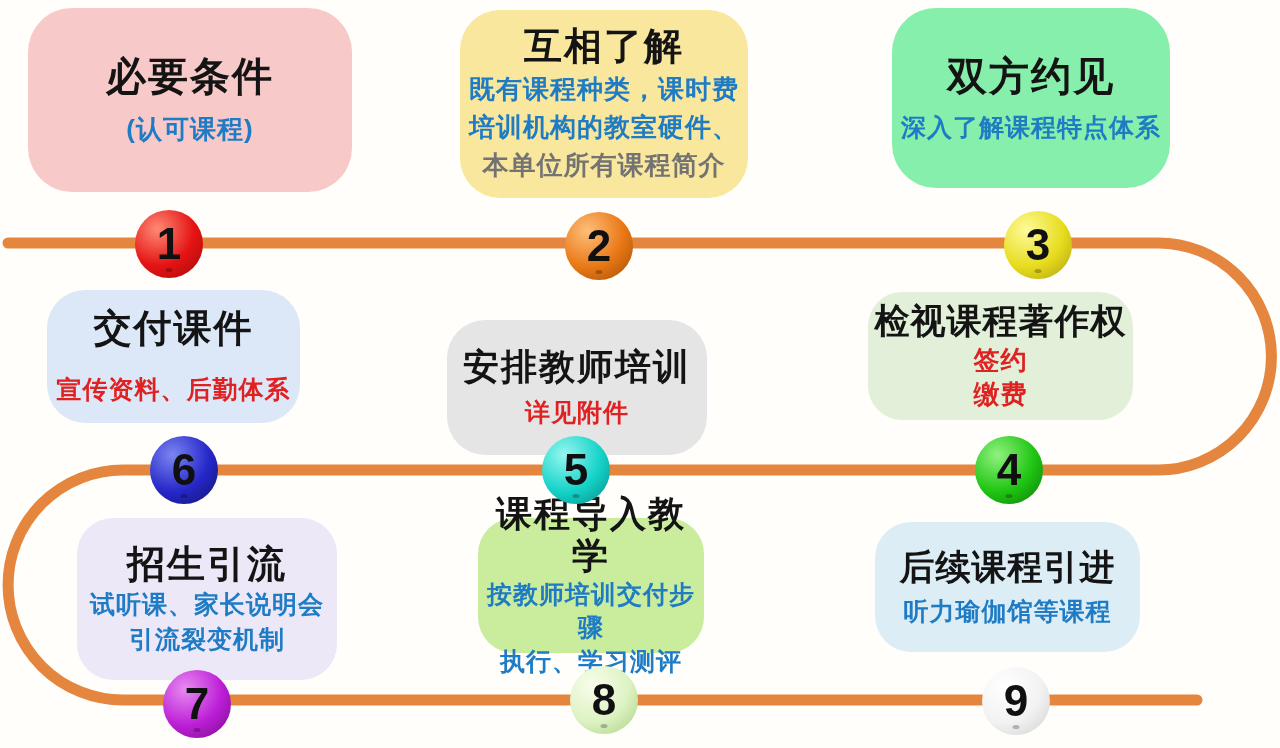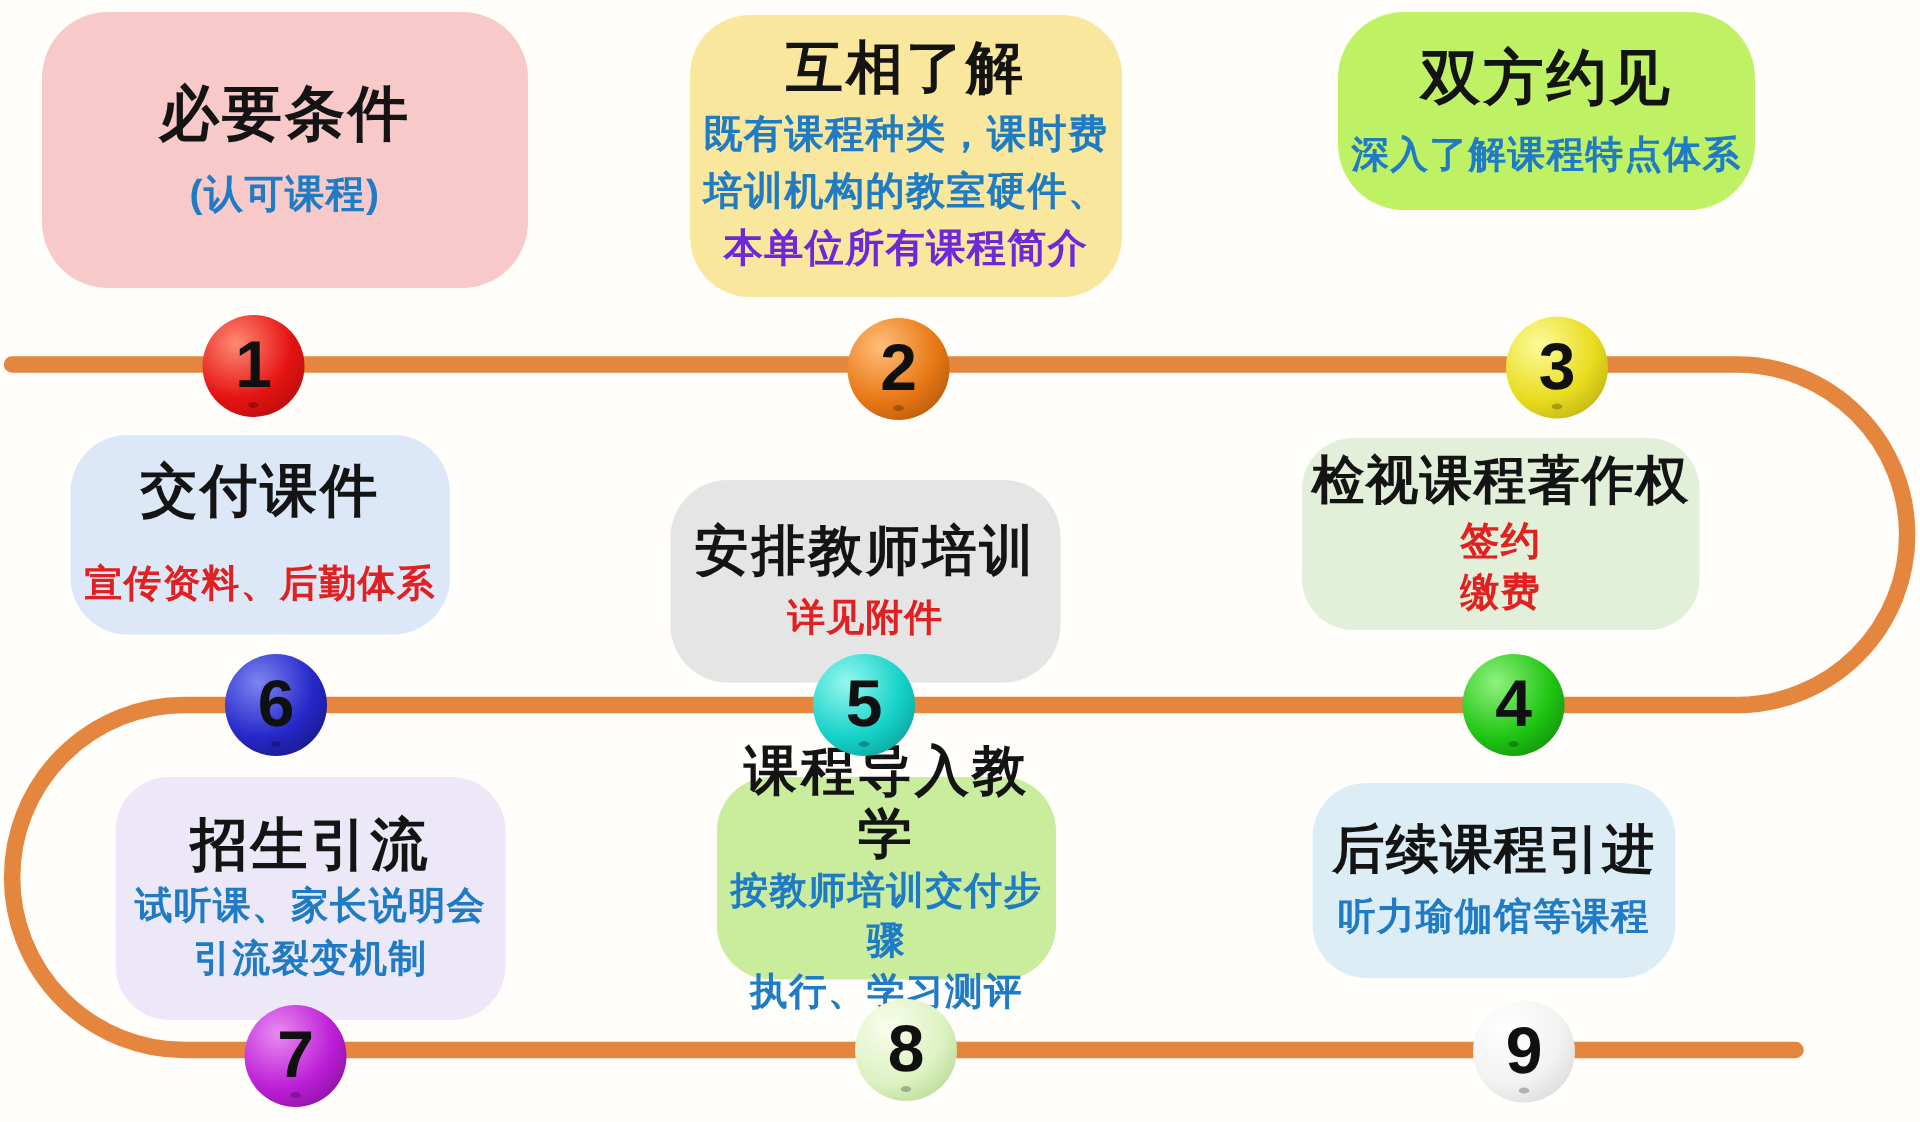--- a/index.html
+++ b/index.html
@@ -12,32 +12,32 @@
   .box{
     position:absolute;z-index:2;display:flex;flex-direction:column;
     align-items:center;justify-content:center;text-align:center;
   }
   .box-title{
     font-weight:900;color:#141414;letter-spacing:2px;line-height:1.15;
   }
   .box-sub{font-weight:700;letter-spacing:1px;line-height:1.3;}
   .t-blue{color:#1e7bc4;}
   .t-red{color:#e02121;}
-  .t-purple{color:#6d28d9;}
+  .t-purple{color:#737373;}
 
   
   .box-1{left:28px;top:8px;width:324px;height:184px;background:#f8c9c9;border-radius:44px;gap:14px;}
   .box-2{left:460px;top:10px;width:288px;height:188px;background:#f8e79c;border-radius:40px;gap:4px;}
-  .box-3{left:892px;top:8px;width:278px;height:132px;background:#bef264;border-radius:44px;gap:12px;}
+  .box-3{left:892px;top:8px;width:278px;height:180px;background:#86efac;border-radius:44px;gap:12px;}
   .box-4{left:868px;top:292px;width:265px;height:128px;background:#e2f0da;border-radius:34px;gap:2px;}
   .box-5{left:447px;top:288px;width:260px;height:135px;background:#e5e5e5;border-radius:38px;gap:9px;margin-top:32px;}
   .box-6{left:47px;top:290px;width:253px;height:133px;background:#dce7f8;border-radius:38px;gap:22px;}
   .box-7{left:77px;top:518px;width:260px;height:162px;background:#ece8f7;border-radius:36px;gap:2px;}
   .box-8{left:478px;top:518px;width:226px;height:135px;background:#c9ec9d;border-radius:36px;gap:2px;}
-  .box-9{left:875px;top:522px;width:242px;height:130px;background:#dcedf5;border-radius:36px;gap:8px;}
+  .box-9{left:875px;top:522px;width:265px;height:130px;background:#dcedf5;border-radius:36px;gap:8px;}
 
   .box-1 .box-title,.box-3 .box-title{font-size:40px;}
   .box-2 .box-title{font-size:38px;}
   .box-5 .box-title,.box-8 .box-title{font-size:36px;}
   .box-4 .box-title,.box-9 .box-title{font-size:35px;letter-spacing:1px;}
   .box-6 .box-title,.box-7 .box-title{font-size:38px;}
   .box-sub{font-size:25px;}
   .box-1 .box-sub,.box-2 .box-sub{font-size:26px;}
   .box-4 .box-sub{font-size:26px;line-height:1.25;}
 

